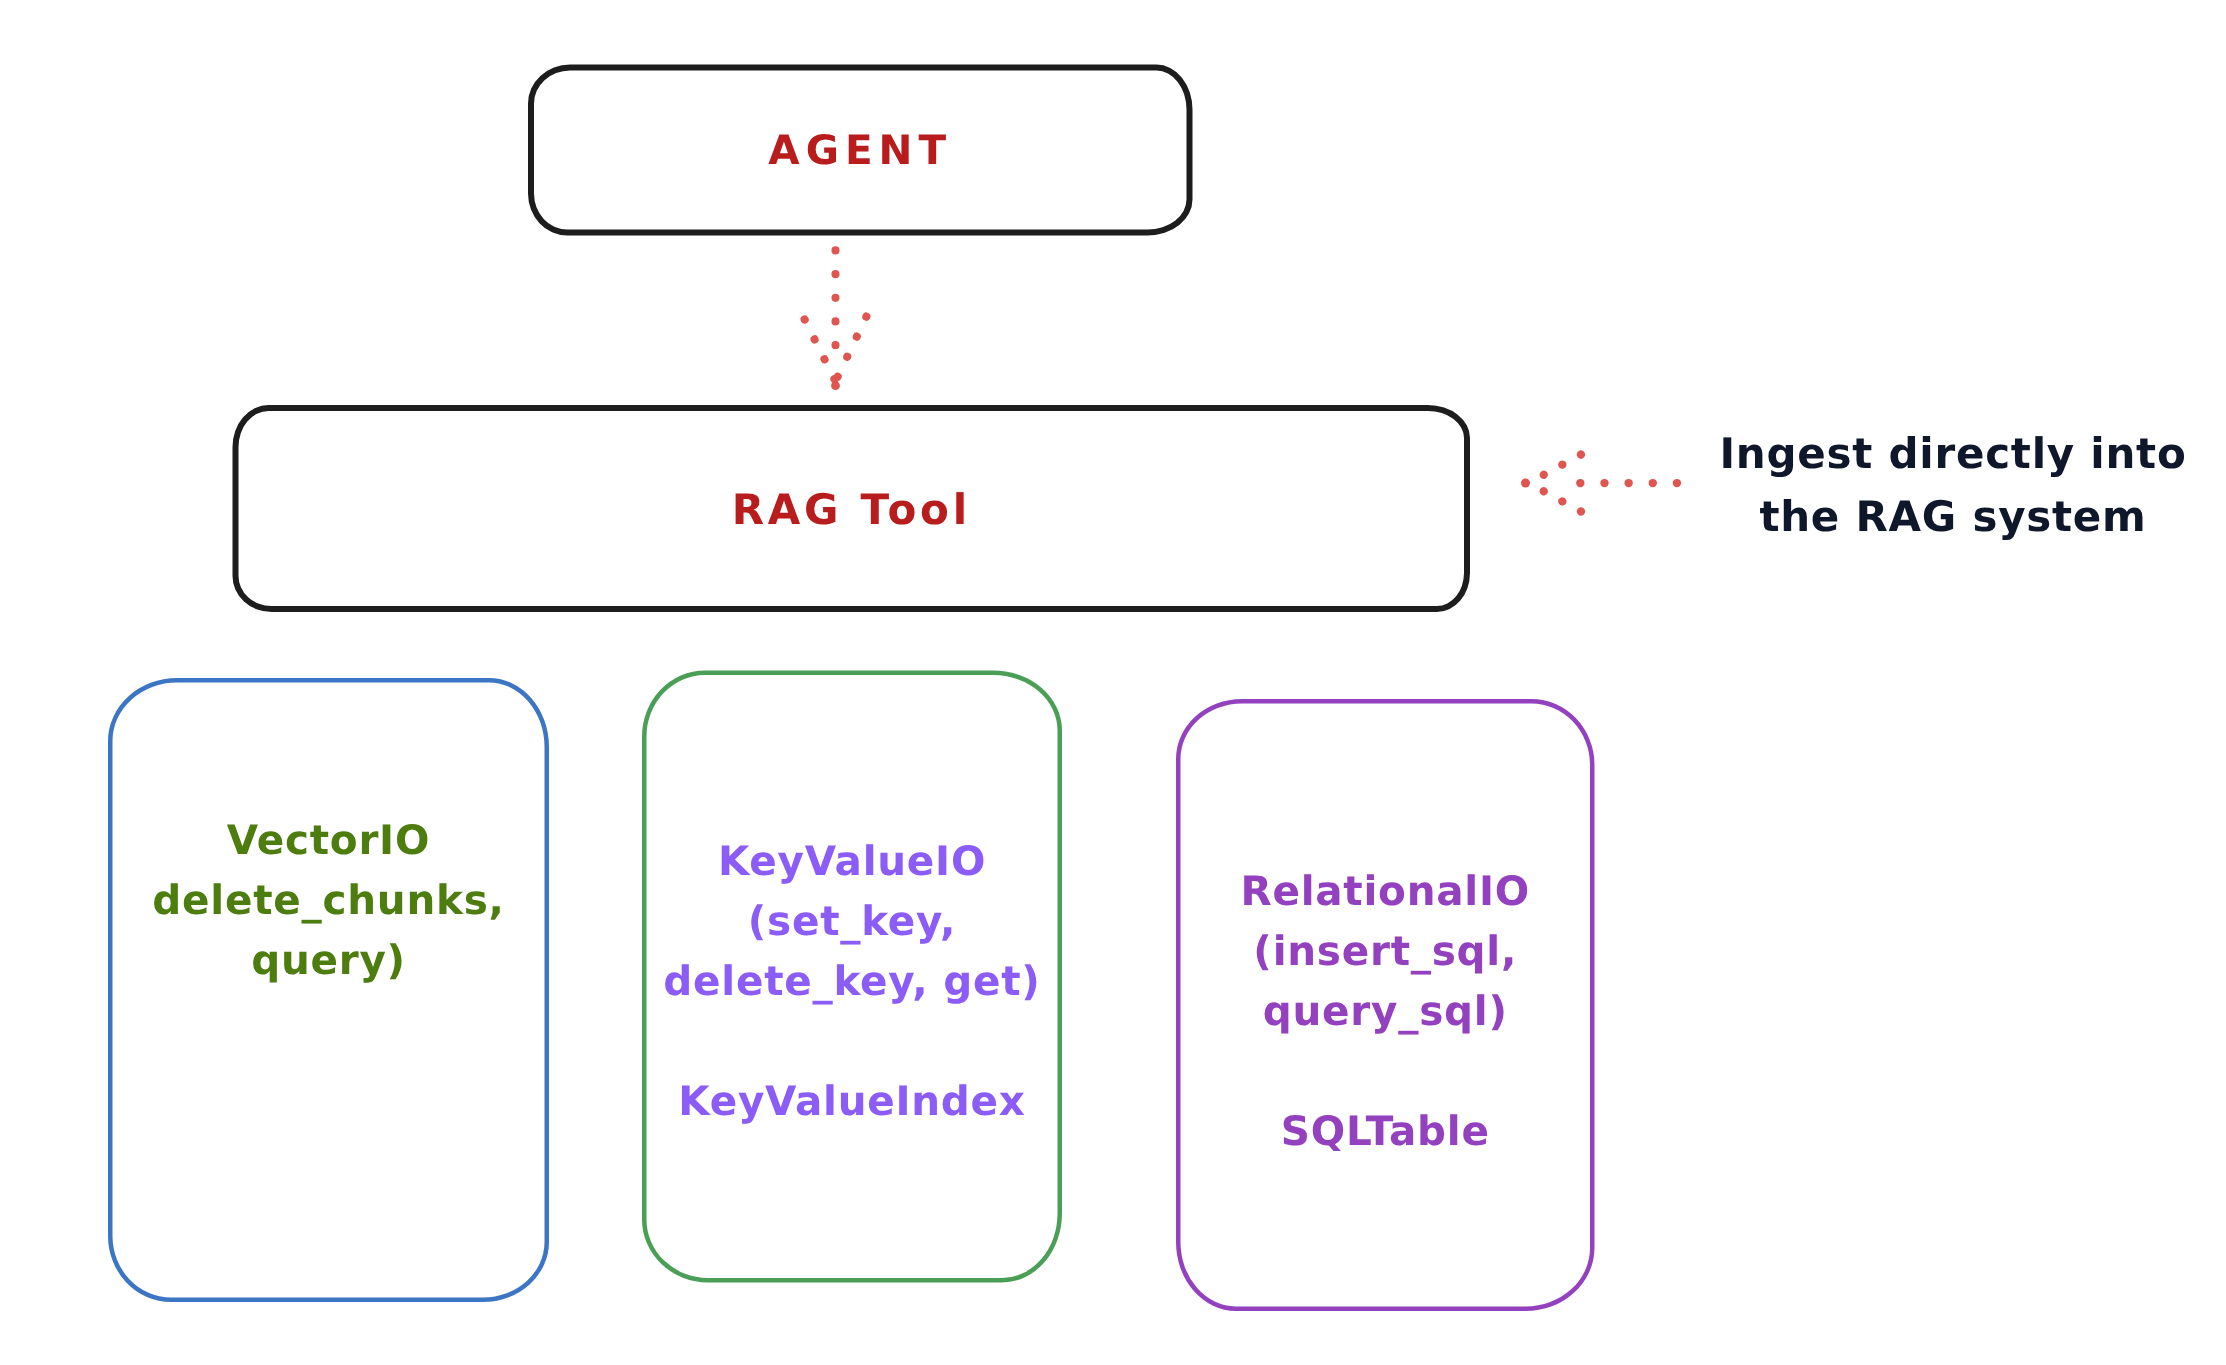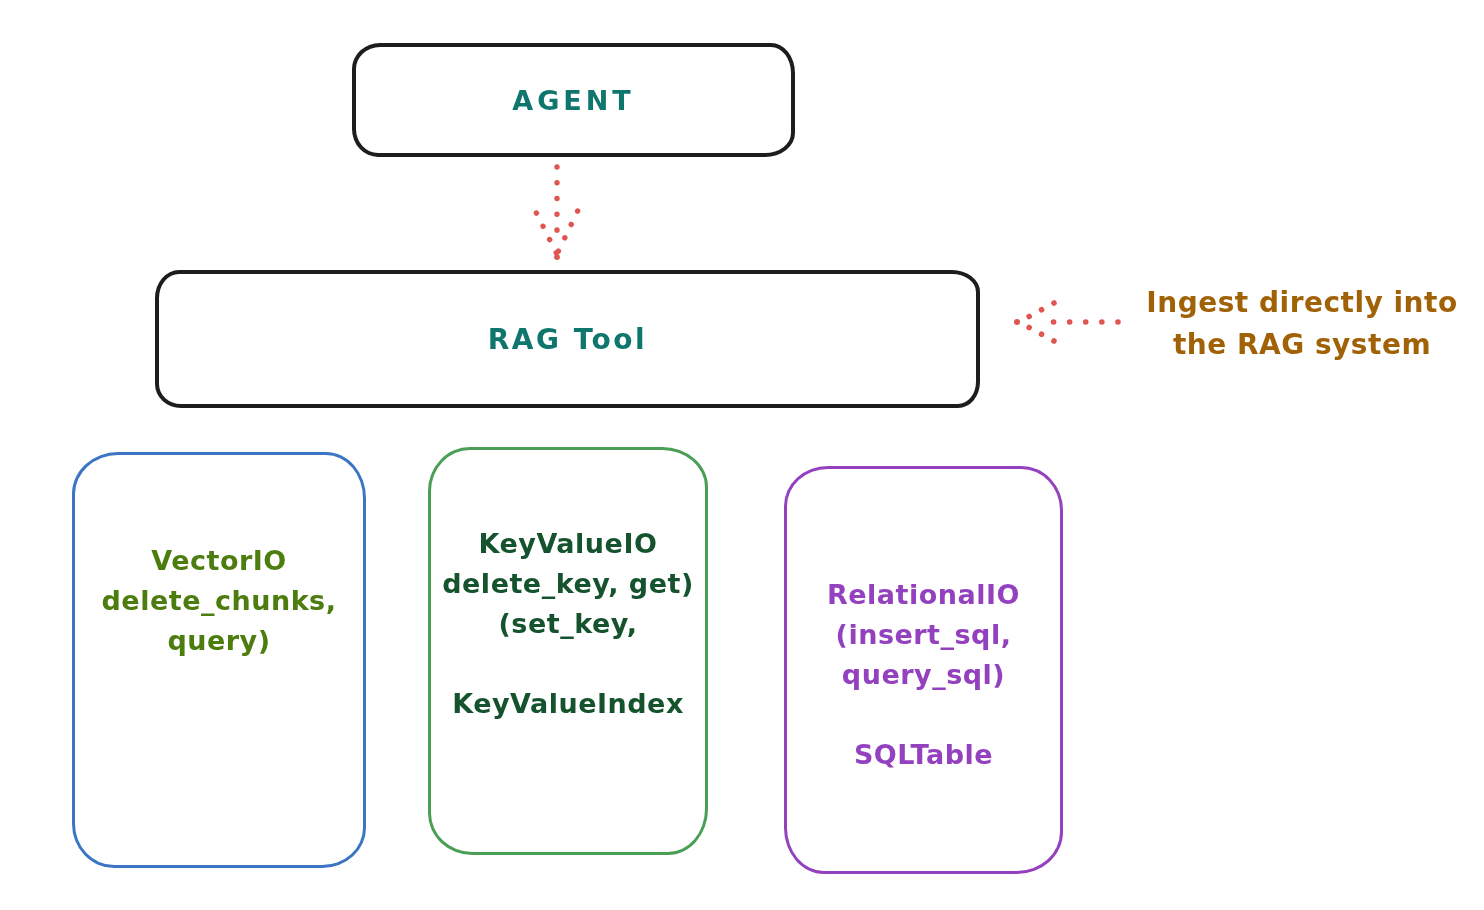--- a/index.html
+++ b/index.html
@@ -28,33 +28,33 @@
     left: 352px; top: 43px; width: 443px; height: 114px;
     border: 4px solid #1d1d1d;
     border-radius: 28px 24px 30px 26px / 26px 30px 24px 28px;
   }
   .rag-box {
     left: 155px; top: 270px; width: 825px; height: 138px;
     border: 4px solid #1d1d1d;
     border-radius: 24px 28px 22px 26px / 28px 22px 26px 24px;
   }
   .box-label {
-    color: #0f766e;
+    color: #b91c1c;
     font-size: 28px;
     font-weight: 600;
     letter-spacing: 2.5px;
   }
   .agent-box .box-label { font-size: 27px; letter-spacing: 4px; font-weight: 700; }
 
   
   .annotation {
     position: absolute;
     left: 1130px; top: 282px; width: 344px;
     text-align: center;
-    color: #a16207;
+    color: #0f172a;
     font-size: 28px;
     font-weight: 700;
     line-height: 42px;
     letter-spacing: 0.5px;
   }
 
   
   .arrow { position: absolute; }
   .arrow-down { left: 525px; top: 161px; width: 64px; height: 102px; }
   .arrow-left-svg { left: 1010px; top: 296px; width: 112px; height: 52px; }
@@ -82,21 +82,21 @@
   }
   .store-text {
     width: 100%;
     text-align: center;
     font-size: 27px;
     font-weight: 600;
     line-height: 40px;
     letter-spacing: 0.5px;
   }
   .store-vector .store-text { padding-top: 86px; color: #4d7c0f; }
-  .store-keyvalue .store-text { padding-top: 74px; color: #14532d; }
+  .store-keyvalue .store-text { padding-top: 105px; color: #8b5cf6; }
   .store-relational .store-text { padding-top: 106px; color: #9341bf; }
   .index-label { margin-top: 40px; }
 </style>
 </head>
 <body>
 
 <div class="canvas">
 
   <div class="box agent-box">
     <span class="box-label">AGENT</span>
@@ -129,22 +129,22 @@
     <div class="store-text">
       <div>VectorIO</div>
       <div>delete_chunks,</div>
       <div>query)</div>
     </div>
   </div>
 
   <div class="box store store-keyvalue">
     <div class="store-text">
       <div>KeyValueIO</div>
+      <div>(set_key,</div>
       <div>delete_key, get)</div>
-      <div>(set_key,</div>
       <div class="index-label">KeyValueIndex</div>
     </div>
   </div>
 
   <div class="box store store-relational">
     <div class="store-text">
       <div>RelationalIO</div>
       <div>(insert_sql,</div>
       <div>query_sql)</div>
       <div class="index-label">SQLTable</div>

